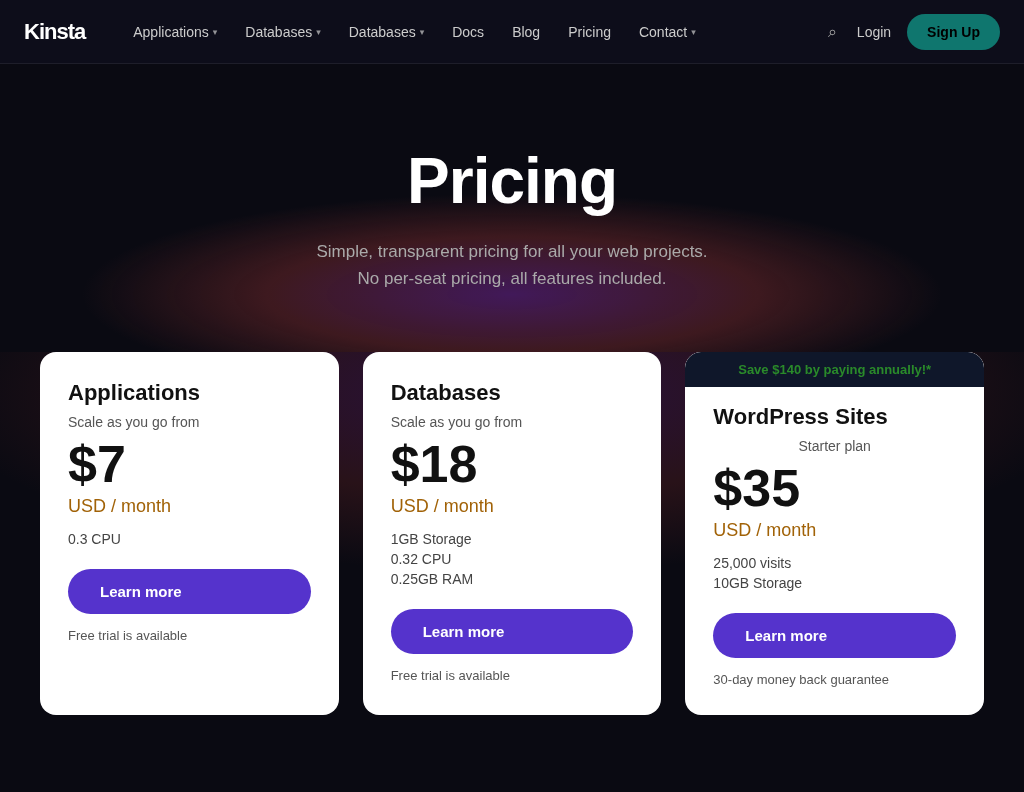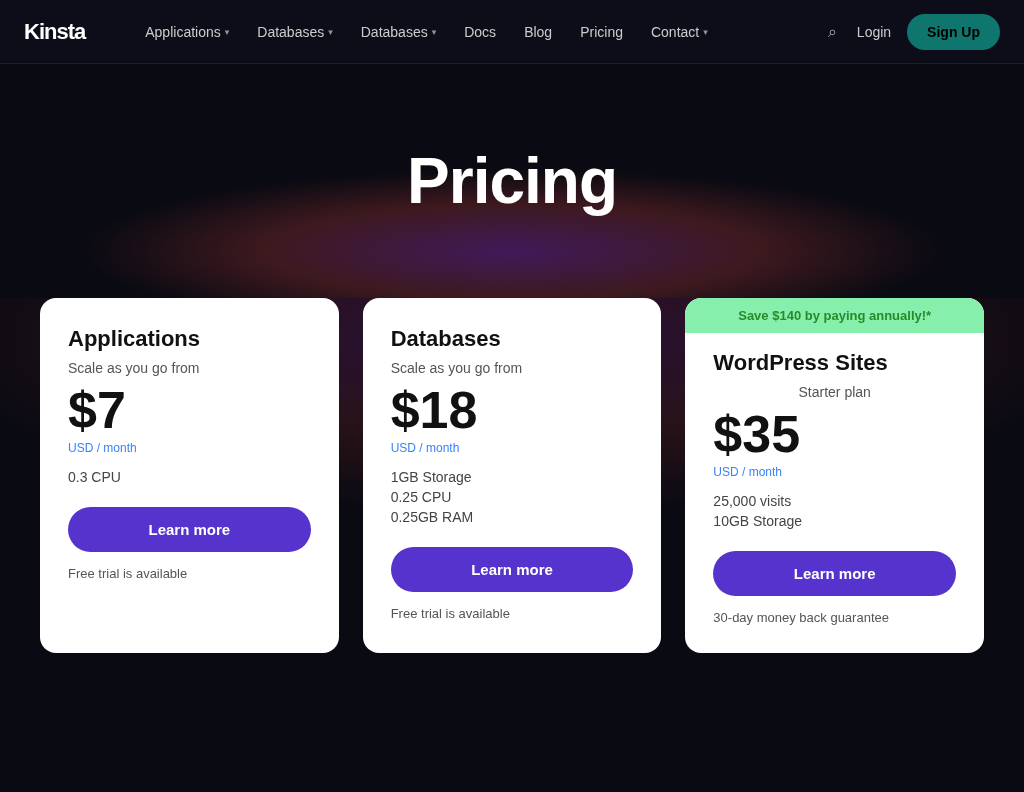--- a/index.html
+++ b/index.html
@@ -15,21 +15,20 @@
     
     nav {
       display: flex;
       align-items: center;
       padding: 0 24px;
       height: 64px;
       background: #0d0d1a;
       border-bottom: 1px solid rgba(255,255,255,0.07);
       position: relative;
       z-index: 10;
-      gap: 12px;
     }
     .nav-logo {
       font-weight: 900;
       font-size: 22px;
       color: #fff;
       letter-spacing: -1px;
       margin-right: 36px;
     }
     .nav-links {
       display: flex;
@@ -120,21 +119,21 @@
       border-radius: 16px;
       padding: 28px;
       flex: 1;
       color: #111;
       position: relative;
       overflow: hidden;
     }
     .card-save-banner {
       position: absolute;
       top: 0; left: 0; right: 0;
-      background: #86efac;
+      background: #0f172a;
       color: #2a8a2a;
       font-size: 13px;
       font-weight: 600;
       text-align: center;
       padding: 10px;
       border-radius: 16px 16px 0 0;
     }
     .card-with-banner {
       padding-top: 52px;
     }
@@ -156,42 +155,42 @@
       text-align: center;
     }
     .card-price {
       font-size: 52px;
       font-weight: 900;
       color: #111;
       line-height: 1.1;
       margin: 6px 0 2px;
     }
     .card-price-unit {
-      font-size: 12px;
-      color: #3b82f6;
+      font-size: 18px;
+      color: #a16207;
       margin-bottom: 14px;
     }
     .card-spec {
       font-size: 14px;
       color: #444;
       margin-bottom: 4px;
     }
     .learn-more-btn {
       display: inline-block;
       background: #5533cc;
       color: #fff;
       font-weight: 700;
       font-size: 15px;
       padding: 14px 32px;
       border-radius: 50px;
       cursor: pointer;
       border: none;
       margin: 18px 0 14px;
       width: 100%;
-      text-align: center;
+      text-align: left;
     }
     .card-note {
       font-size: 13px;
       color: #555;
     }
     .card-note-small {
       font-size: 12px;
       color: #666;
       margin-top: 4px;
     }
@@ -230,20 +229,24 @@
   </div>
   <div class="nav-right">
     <span class="nav-search">⌕</span>
     <span class="nav-login">Login</span>
     <button class="nav-signup">Sign Up</button>
   </div>
 </nav>
 
 <div class="hero">
   <h1>Pricing</h1>
+  <p>
+    <span>Simple, transparent pricing for all your web projects.</span><br>
+    <span>No per-seat pricing, all features included.</span>
+  </p>
 </div>
 
 <div class="cards-section">
   <div class="cards-container">
 
     <div class="card">
       <div class="card-title">Applications</div>
       <div class="card-subtitle">Scale as you go from</div>
       <div class="card-price">$7</div>
       <div class="card-price-unit">USD  / month</div>
@@ -251,21 +254,21 @@
       <button class="learn-more-btn">Learn more</button>
       <div class="card-note">Free trial is available</div>
     </div>
 
     <div class="card">
       <div class="card-title">Databases</div>
       <div class="card-subtitle">Scale as you go from</div>
       <div class="card-price">$18</div>
       <div class="card-price-unit">USD  / month</div>
       <div class="card-spec">1GB Storage</div>
-      <div class="card-spec">0.25 CPU</div>
+      <div class="card-spec">0.32 CPU</div>
       <div class="card-spec">0.25GB RAM</div>
       <button class="learn-more-btn">Learn more</button>
       <div class="card-note">Free trial is available</div>
     </div>
 
     <div class="card card-with-banner">
       <div class="card-save-banner">Save $140 by paying annually!*</div>
       <div class="card-title">WordPress Sites</div>
       <div class="card-plan-label">Starter plan</div>
       <div class="card-price">$35</div>

